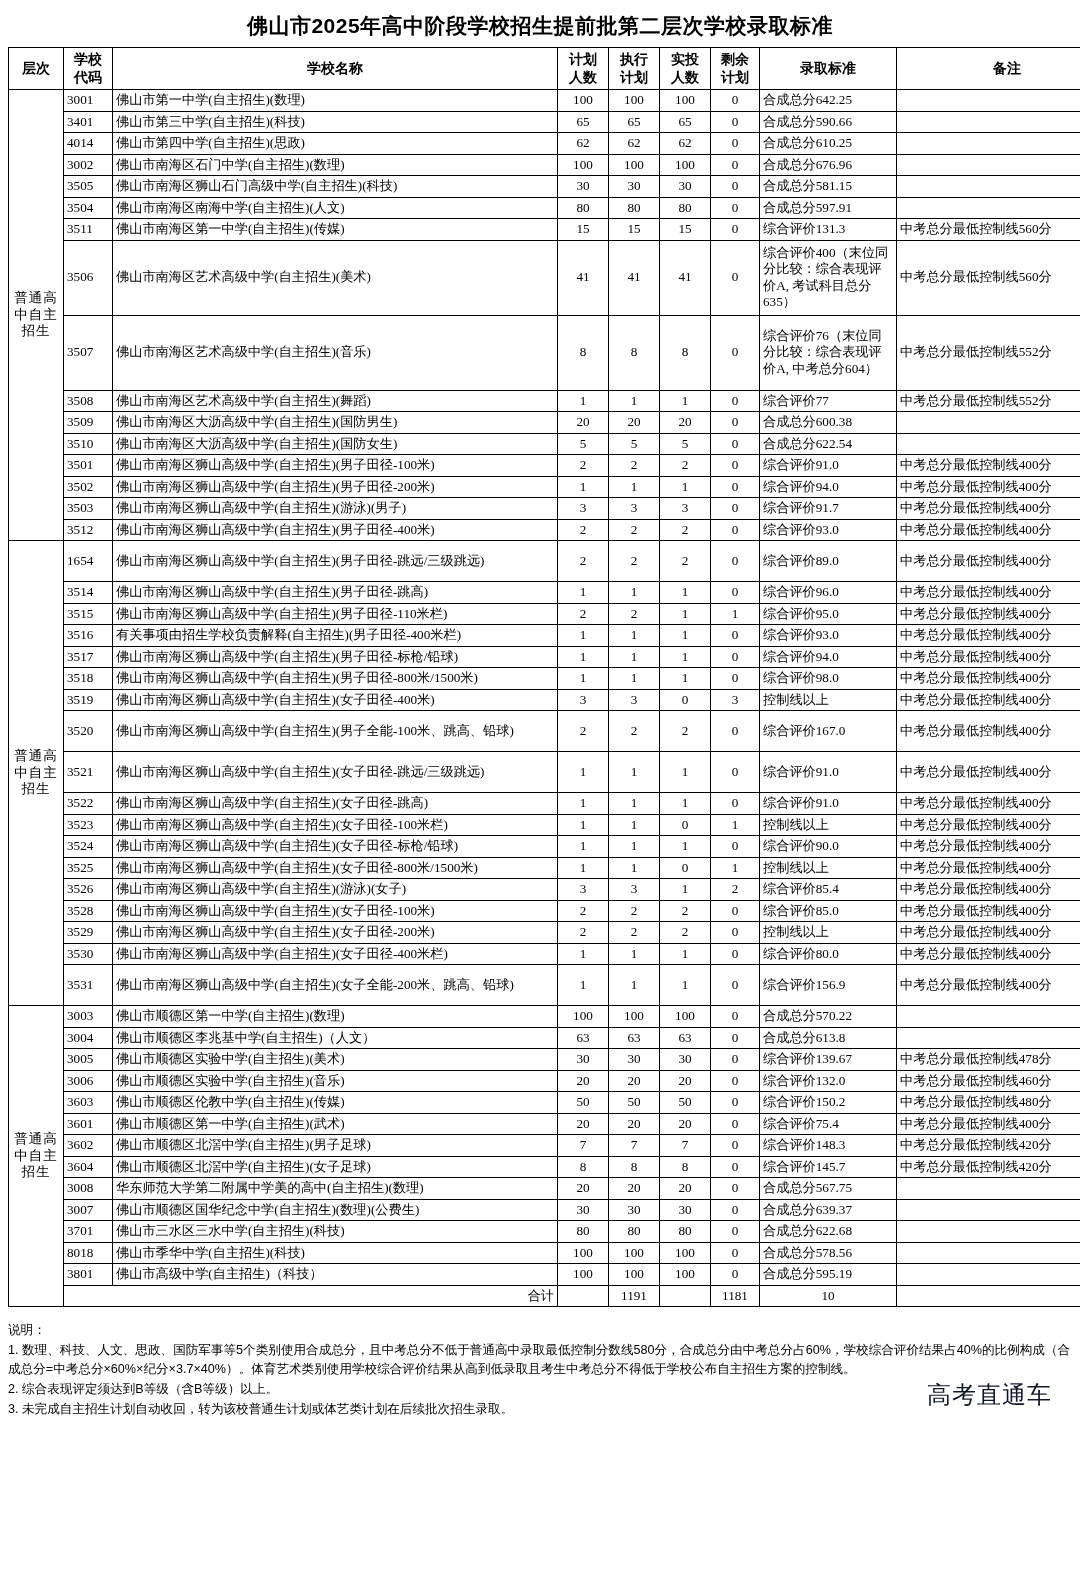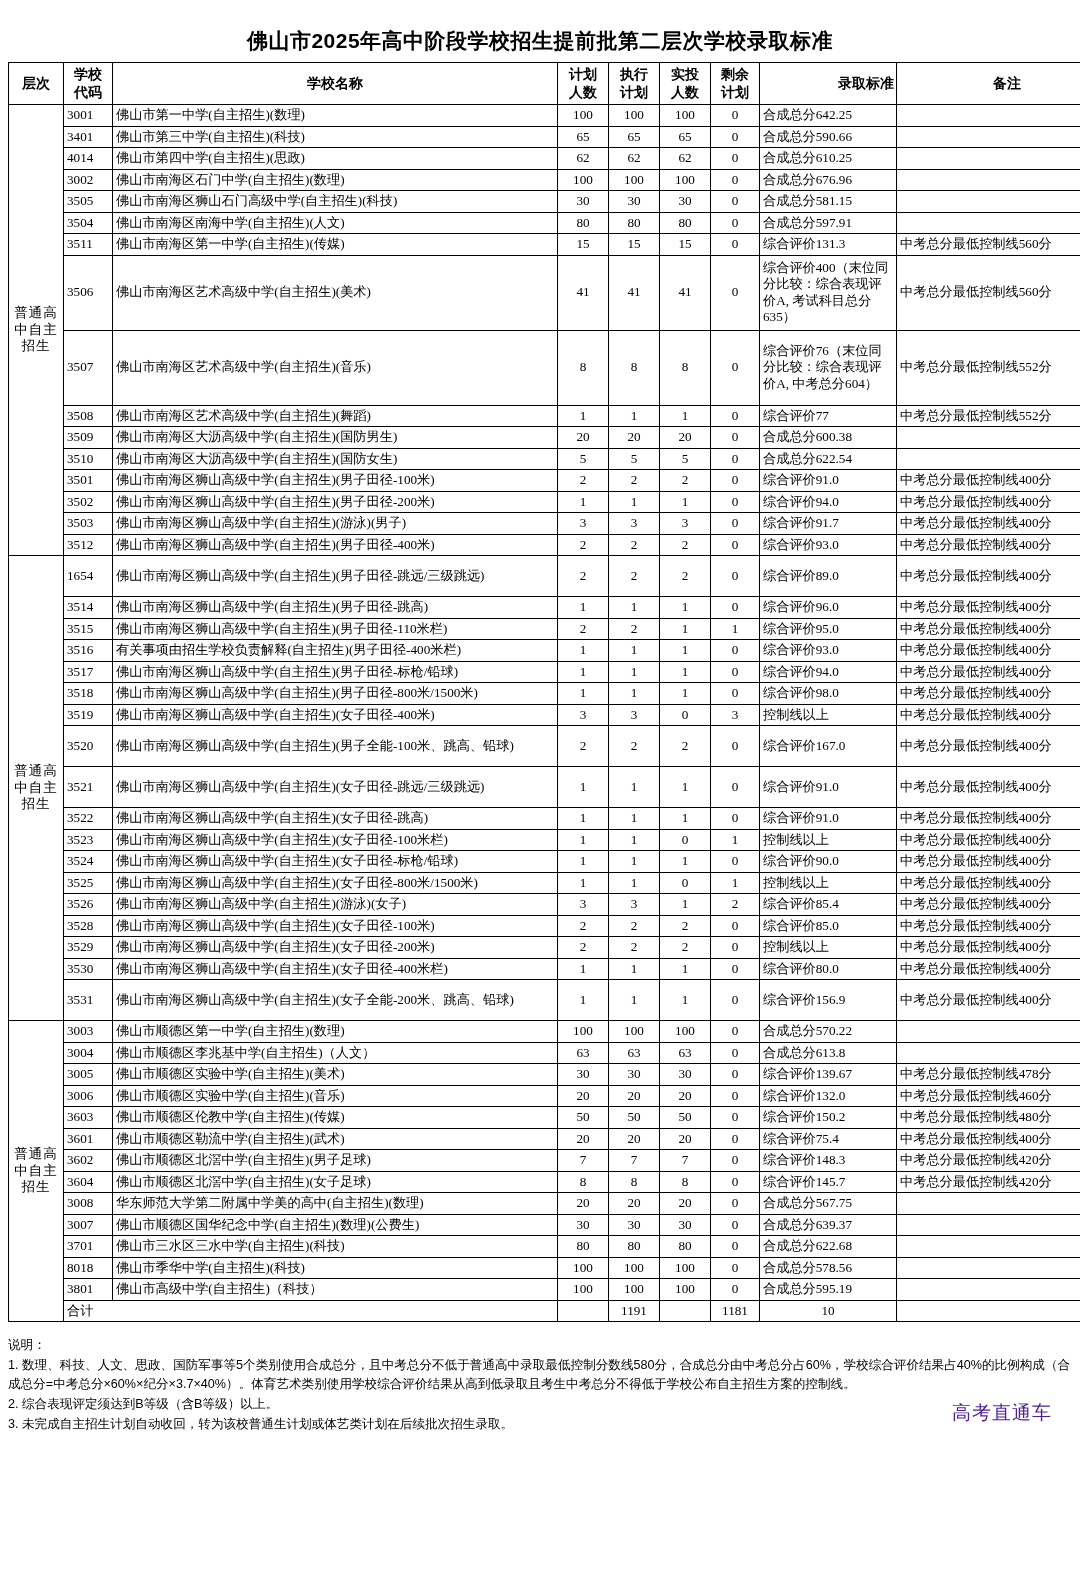--- a/index.html
+++ b/index.html
@@ -8,21 +8,21 @@
     background: #ffffff;
   }
   body {
     width: 1080px;
     font-family: "Liberation Serif", "DejaVu Serif", serif;
     color: #000;
   }
   .page {
     width: 1080px;
     box-sizing: border-box;
-    padding: 23px 8px 8px 8px;
+    padding: 8px 8px 8px 8px;
     position: relative;
   }
   .title {
     text-align: center;
     font-size: 21px;
     font-weight: bold;
     letter-spacing: 0.5px;
     margin: 4px 0 7px 0;
     font-family: "Liberation Sans", "DejaVu Sans", sans-serif;
   }
@@ -55,35 +55,35 @@
   .c-note { width: 216px; text-align: left; padding-left: 5px; }
 
   .tier-cell {
     text-align: center;
     font-size: 13.5px;
     line-height: 1.35;
     letter-spacing: 1px;
     padding: 0 8px;
   }
   .total-label {
-    text-align: left;
+    text-align: right;
   }
   .notes {
     margin-top: 14px;
     font-size: 12.6px;
     line-height: 1.5;
     font-family: "Liberation Sans", "DejaVu Sans", sans-serif;
   }
   .notes div { margin-bottom: 1px; }
   .watermark {
     position: absolute;
     right: 28px;
     bottom: 16px;
-    color: #4c1d95;
-    font-size: 19px;
+    color: #0f172a;
+    font-size: 24px;
     font-family: "Liberation Sans", "DejaVu Sans", sans-serif;
     letter-spacing: 1px;
   }
 </style>
 </head>
 <body>
 
 <div class="page">
 
   <div class="title">佛山市2025年高中阶段学校招生提前批第二层次学校录取标准</div>
@@ -106,21 +106,21 @@
           <div>计划</div>
         </th>
         <th class="c-real">
           <div>实投</div>
           <div>人数</div>
         </th>
         <th class="c-left">
           <div>剩余</div>
           <div>计划</div>
         </th>
-        <th class="c-std" style="text-align:right;">录取标准</th>
+        <th class="c-std" style="text-align:center;">录取标准</th>
         <th class="c-note" style="text-align:center;">备注</th>
       </tr>
     </thead>
     <tbody id="table-body">
         <tr>
           <td class="c-tier tier-cell" rowspan="16">普通高中自主招生</td>
           <td class="c-code">3001</td>
           <td class="c-name">佛山市第一中学(自主招生)(数理)</td>
           <td class="c-plan">100</td>
           <td class="c-exec">100</td>
@@ -506,21 +506,21 @@
           <td class="c-name">佛山市顺德区伦教中学(自主招生)(传媒)</td>
           <td class="c-plan">50</td>
           <td class="c-exec">50</td>
           <td class="c-real">50</td>
           <td class="c-left">0</td>
           <td class="c-std">综合评价150.2</td>
           <td class="c-note">中考总分最低控制线480分</td>
         </tr>
         <tr>
           <td class="c-code">3601</td>
-          <td class="c-name">佛山市顺德区勒流中学(自主招生)(武术)</td>
+          <td class="c-name">佛山市顺德区第一中学(自主招生)(武术)</td>
           <td class="c-plan">20</td>
           <td class="c-exec">20</td>
           <td class="c-real">20</td>
           <td class="c-left">0</td>
           <td class="c-std">综合评价75.4</td>
           <td class="c-note">中考总分最低控制线400分</td>
         </tr>
         <tr>
           <td class="c-code">3602</td>
           <td class="c-name">佛山市顺德区北滘中学(自主招生)(男子足球)</td>

